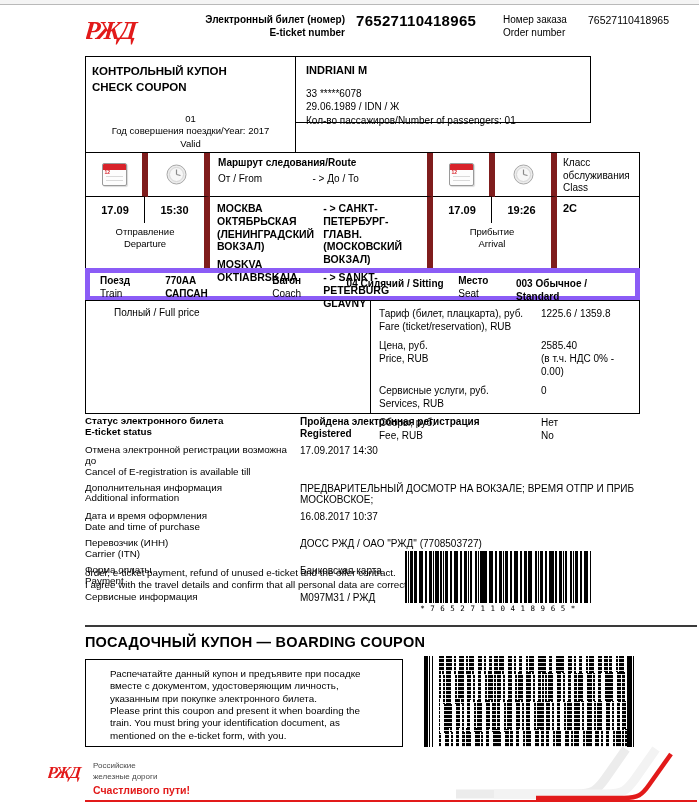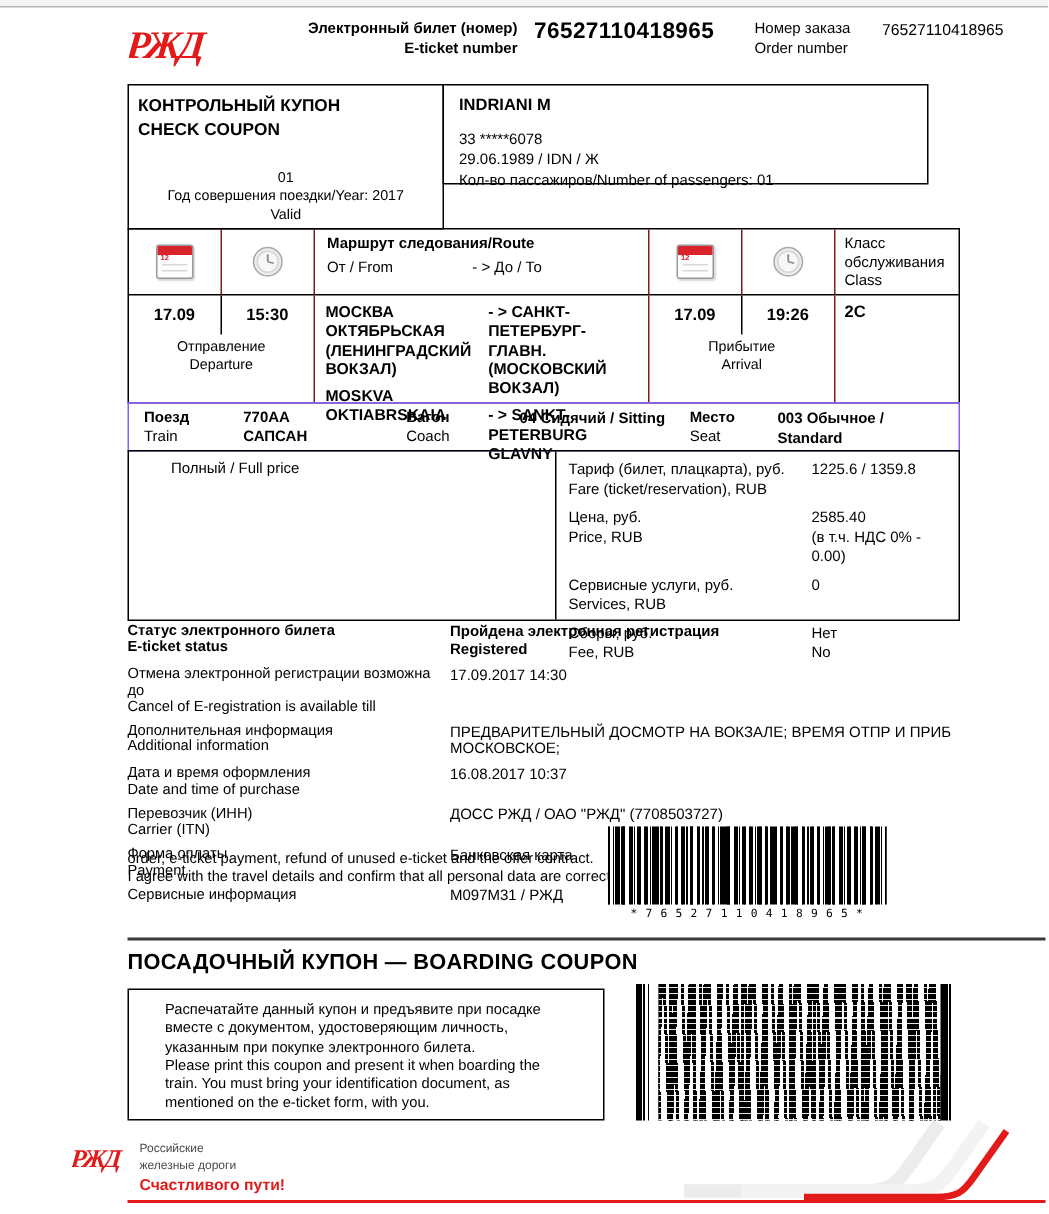--- a/index.html
+++ b/index.html
@@ -13,28 +13,28 @@
   .hdr-label{position:absolute;top:13px;left:170px;width:175px;text-align:right;font-weight:bold;font-size:10px;line-height:1.3;}
   .hdr-num{position:absolute;top:12px;left:356px;font-weight:bold;font-size:15px;letter-spacing:.3px;}
   .ord-label{position:absolute;top:13px;left:503px;font-size:10px;line-height:1.3;}
   .ord-num{position:absolute;top:14px;left:588px;font-size:10.5px;}
 
   
   .coupon-box{position:absolute;top:56px;left:85px;width:211px;height:97px;border:1px solid #000;box-sizing:border-box;
               display:flex;flex-direction:column;justify-content:space-between;padding:7px 6px 2px;}
   .coupon-title{text-align:left;font-weight:bold;font-size:11.5px;line-height:1.35;}
   .coupon-meta{font-size:9.5px;line-height:1.3;text-align:center;}
-  .pass-box{position:absolute;top:56px;left:295px;width:324px;height:67px;border:1px solid #000;box-sizing:border-box;
+  .pass-box{position:absolute;top:56px;left:295px;width:296px;height:67px;border:1px solid #000;box-sizing:border-box;
             padding:6px 10px 4px;font-size:10px;line-height:1.35;}
   .pass-name{font-weight:bold;font-size:11px;margin-bottom:9px;}
 
   
   .rtable{position:absolute;top:152px;left:85px;width:555px;box-sizing:border-box;border:1px solid #000;
           display:grid;grid-template-columns:62px 62px 223px 62px 62px auto;grid-template-rows:44px 71px;}
-  .cell{box-sizing:border-box;border-right:1px solid #7f1d1d;border-bottom:1px solid #000;}
+  .cell{box-sizing:border-box;border-right:6px solid #7f1d1d;border-bottom:1px solid #000;}
   .c-icon{display:flex;align-items:center;justify-content:center;}
   .c-route{padding:4px 8px;}
   .rh-title{font-weight:bold;font-size:10px;margin-bottom:5px;}
   .rh-sub{display:flex;font-size:10px;}
   .rh-sub span:first-child{width:47%;}
   .c-class-h{padding:4px 6px;font-size:10px;border-right:none;}
   .c-class-h .ru{font-weight:normal;line-height:1.25;}
   .c-dt{grid-column:span 2;border-bottom:none;}
   .dt-row{display:flex;height:26px;}
   .dt-half{width:50%;box-sizing:border-box;text-align:center;font-weight:bold;font-size:11px;line-height:26px;}
@@ -46,22 +46,22 @@
   .c-class-v{border:none;padding:5px 6px;font-weight:bold;font-size:11px;}
 
   
   .cal{width:23px;height:21px;border:1px solid #9a9a9a;border-radius:2px;background:#fdfdfd;position:relative;box-shadow:1px 1px 1px rgba(0,0,0,.15);}
   .cal-top{position:absolute;top:0;left:0;right:0;height:6px;background:#d8232a;border-radius:1px 1px 0 0;}
   .cal-day{position:absolute;top:6px;left:2px;font-size:5px;font-weight:bold;color:#d8232a;line-height:1;}
   .cal-line{position:absolute;left:3px;right:3px;height:1px;background:#d9d9d9;}
   .clock{display:block;}
 
   
-  .train-row{position:absolute;top:268px;left:85px;width:555px;height:33px;border:1px solid #8b5cf6;box-sizing:border-box;
-             display:flex;align-items:center;padding:1px 10px;font-size:10px;}
+  .train-row{position:absolute;top:268px;left:85px;width:555px;height:33px;border:5px solid #8b5cf6;box-sizing:border-box;
+             display:flex;align-items:flex-start;padding:1px 10px;font-size:10px;}
   .tr-item{line-height:1.3;}
   .tr-ru{font-weight:bold;}
   .tw1{width:70px;} .tw2{width:115px;font-weight:bold;} .tw3{width:80px;} .tw4{width:120px;font-weight:bold;align-self:flex-start;margin-top:3px;}
   .tw5{width:62px;} .tw6{margin-left:auto;font-weight:bold;align-self:flex-start;margin-top:3px;}
 
   
   .fare-box{position:absolute;top:300px;left:85px;width:555px;height:114px;border:1px solid #000;box-sizing:border-box;display:flex;}
   .fare-left{width:285px;box-sizing:border-box;border-right:1px solid #000;padding:6px 0 0 28px;font-size:10px;}
   .fare-right{flex:1;padding:6px 8px 0;font-size:10px;}
   .frow{margin-bottom:6px;}

